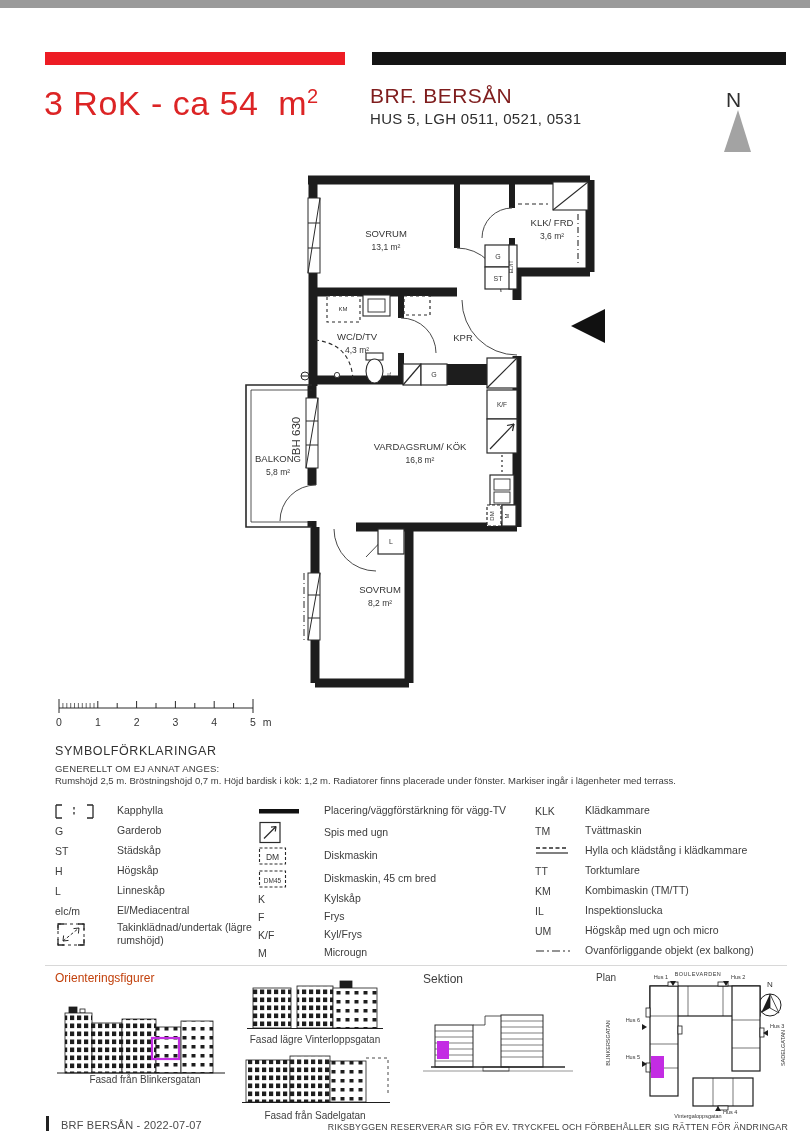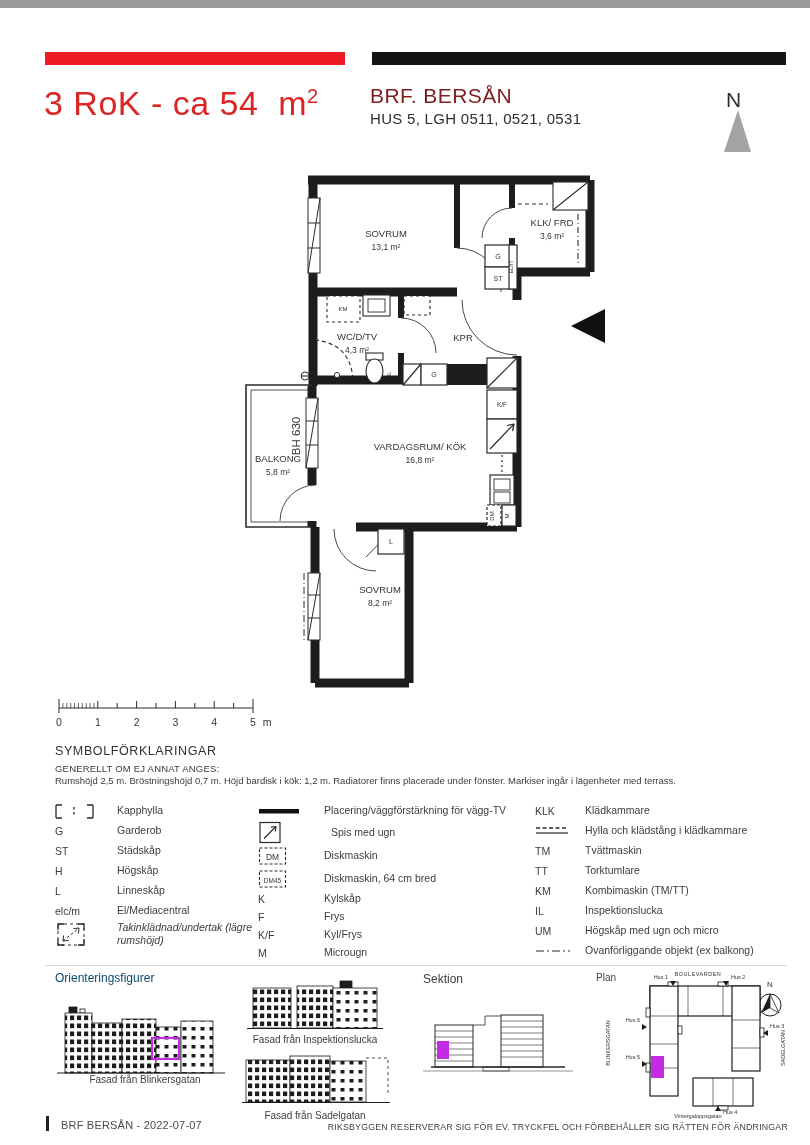--- a/index.html
+++ b/index.html
@@ -21,21 +21,21 @@
   .sym-note{left:55px;top:767px;font-size:9.5px;color:#3b3b3b;width:700px;}
   .lcol{position:absolute;display:flex;flex-direction:column;}
   .lrow{display:flex;align-items:center;height:20px;font-size:10.5px;color:#3c3c3c;}
   .lrow.tall{height:36px;align-items:flex-start;}
   .lsym{flex:0 0 62px;display:flex;align-items:center;}
   .lsym.w50{flex-basis:50px;}
   .lsym.w66{flex-basis:66px;}
   .llab{flex:1;line-height:1.25;}
   
   .divider{left:45px;top:957px;width:742px;height:1px;background:#d8d8d8;}
-  .orient-head{left:55px;top:963px;font-size:12px;color:#0c4a6e;}
+  .orient-head{left:55px;top:963px;font-size:12px;color:#c2410c;}
   .cap{font-size:10px;color:#3d3d3d;text-align:center;}
   .seclab{font-size:12px;color:#3d3d3d;}
   .footer-left{left:54px;top:1111px;font-size:11px;color:#4a4a4a;letter-spacing:.2px;padding-left:7px;}
   .footer-bar{left:46px;top:1108px;width:2.5px;height:15px;background:#222;}
   .footer-right{right:22px;top:1114px;font-size:8.8px;color:#3f3f3f;letter-spacing:.2px;}
   svg text{font-family:"Liberation Sans",sans-serif;fill:#343434;}
 </style>
 </head>
 <body>
 
@@ -249,34 +249,34 @@
       <span class="lsym">
         <svg width="34" height="28">
             <g stroke="#2a2a2a" fill="none">
               <rect x="3" y="3" width="26" height="21" stroke-width="1" stroke-dasharray="3,3"></rect>
               <path stroke-width="1.3" d="M3,9 V3 H9 M23,3 H29 V9 M29,18 V24 H23 M9,24 H3 V18"></path>
               <path d="M8,20 L24,7" stroke-dasharray="3,2"></path>
               <path d="M24,7 l-5.5,0.6 M24,7 l-0.6,5.5 M8,20 l5.5,-0.6 M8,20 l0.6,-5.5" stroke-width="1"></path>
             </g>
           </svg>
       </span>
-        <span class="llab" style="max-width:160px;font-style:italic;">Takinklädnad/undertak (lägre rumshöjd)</span>
+        <span class="llab" style="max-width:160px;">Takinklädnad/undertak (lägre rumshöjd)</span>
       </div>
   </div>
 
   <div class="lcol" style="left:258px;top:793px;width:262px;">
     <div class="lrow">
       <span class="lsym w66">
           <svg width="44" height="10">
             <rect x="1" y="3" width="40" height="4.5" fill="#111"></rect>
           </svg>
         </span>
       <span class="llab">Placering/väggförstärkning för vägg-TV</span>
       </div>
-    <div class="lrow" style="height:23px;gap:7px;">
+    <div class="lrow" style="height:23px;">
       <span class="lsym w66">
           <svg width="26" height="23">
             <g stroke="#2a2a2a" fill="none" stroke-width="1.2">
               <rect x="2" y="1.5" width="20" height="20"></rect>
               <path d="M6,17.5 L18,5.5"></path>
               <path d="M18,5.5 l-5,0.7 M18,5.5 l-0.7,5"></path>
             </g>
           </svg>
         </span>
       <span class="llab">Spis med ugn</span>
@@ -290,21 +290,21 @@
         </span>
       <span class="llab">Diskmaskin</span>
       </div>
     <div class="lrow" style="height:23px;">
       <span class="lsym w66">
           <svg width="30" height="20">
             <rect x="1.5" y="2" width="26" height="16" fill="none" stroke="#2a2a2a" stroke-width="1.1" stroke-dasharray="3,2"></rect>
             <text x="14.5" y="13.5" font-size="6.5" text-anchor="middle">DM45</text>
           </svg>
         </span>
-      <span class="llab">Diskmaskin, 64 cm bred</span>
+      <span class="llab">Diskmaskin, 45 cm bred</span>
       </div>
     <div class="lrow" style="height:18px;">
         <span class="lsym w66">K</span>
         <span class="llab">Kylskåp</span>
       </div>
     <div class="lrow" style="height:18px;">
         <span class="lsym w66">F</span>
         <span class="llab">Frys</span>
       </div>
     <div class="lrow" style="height:18px;">
@@ -314,35 +314,35 @@
     <div class="lrow" style="height:18px;">
         <span class="lsym w66">M</span>
         <span class="llab">Microugn</span>
       </div>
   </div>
 
   <div class="lcol" style="left:535px;top:793px;width:252px;">
     <div class="lrow">
         <span class="lsym w50">KLK</span>
         <span class="llab">Klädkammare</span>
+      </div>
+    <div class="lrow">
+        <span class="lsym w50">TM</span>
+        <span class="llab">Tvättmaskin</span>
       </div>
     <div class="lrow">
       <span class="lsym w50">
           <svg width="36" height="12">
             <g stroke="#2a2a2a">
               <path d="M1,3 H33" stroke-width="1.6" stroke-dasharray="4,2.5" fill="none"></path>
               <path d="M1,8 H33" stroke-width="1.2" fill="none"></path>
             </g>
           </svg>
         </span>
       <span class="llab">Hylla och klädstång i klädkammare</span>
-      </div>
-    <div class="lrow">
-        <span class="lsym w50">TM</span>
-        <span class="llab">Tvättmaskin</span>
       </div>
     <div class="lrow">
         <span class="lsym w50">TT</span>
         <span class="llab">Torktumlare</span>
       </div>
     <div class="lrow">
         <span class="lsym w50">KM</span>
         <span class="llab">Kombimaskin (TM/TT)</span>
       </div>
     <div class="lrow">
@@ -393,21 +393,21 @@
 
   <svg class="abs" style="left:245px;top:972px;" width="140" height="55" viewBox="0 0 140 55">
     <g stroke="#1d1d1d" stroke-width="0.8">
       <rect x="8" y="8" width="38" height="40" fill="url(#winp)"></rect>
       <rect x="95" y="1" width="12" height="7" fill="#1d1d1d"></rect>
       <rect x="52" y="6" width="36" height="42" fill="url(#winp)"></rect>
       <rect x="88" y="8" width="44" height="40" fill="url(#winp2)"></rect>
       <line x1="2" y1="48.5" x2="138" y2="48.5" stroke-width="1.2"></line>
     </g>
   </svg>
-  <div class="abs cap" style="left:240px;top:1026px;width:150px;">Fasad från Inspektionslucka</div>
+  <div class="abs cap" style="left:240px;top:1026px;width:150px;">Fasad lägre Vinterloppsgatan</div>
 
   <svg class="abs" style="left:240px;top:1042px;" width="152" height="58" viewBox="0 0 152 58">
     <g stroke="#1d1d1d" stroke-width="0.8">
       <rect x="6" y="10" width="44" height="42" fill="url(#winp)"></rect>
       <rect x="50" y="6" width="40" height="46" fill="url(#winp)"></rect>
       <rect x="90" y="11" width="36" height="41" fill="url(#winp2)"></rect>
       <path d="M126,8 H148 V45" fill="none" stroke-dasharray="3,3"></path>
       <line x1="2" y1="52.5" x2="150" y2="52.5" stroke-width="1.2"></line>
     </g>
   </svg>

